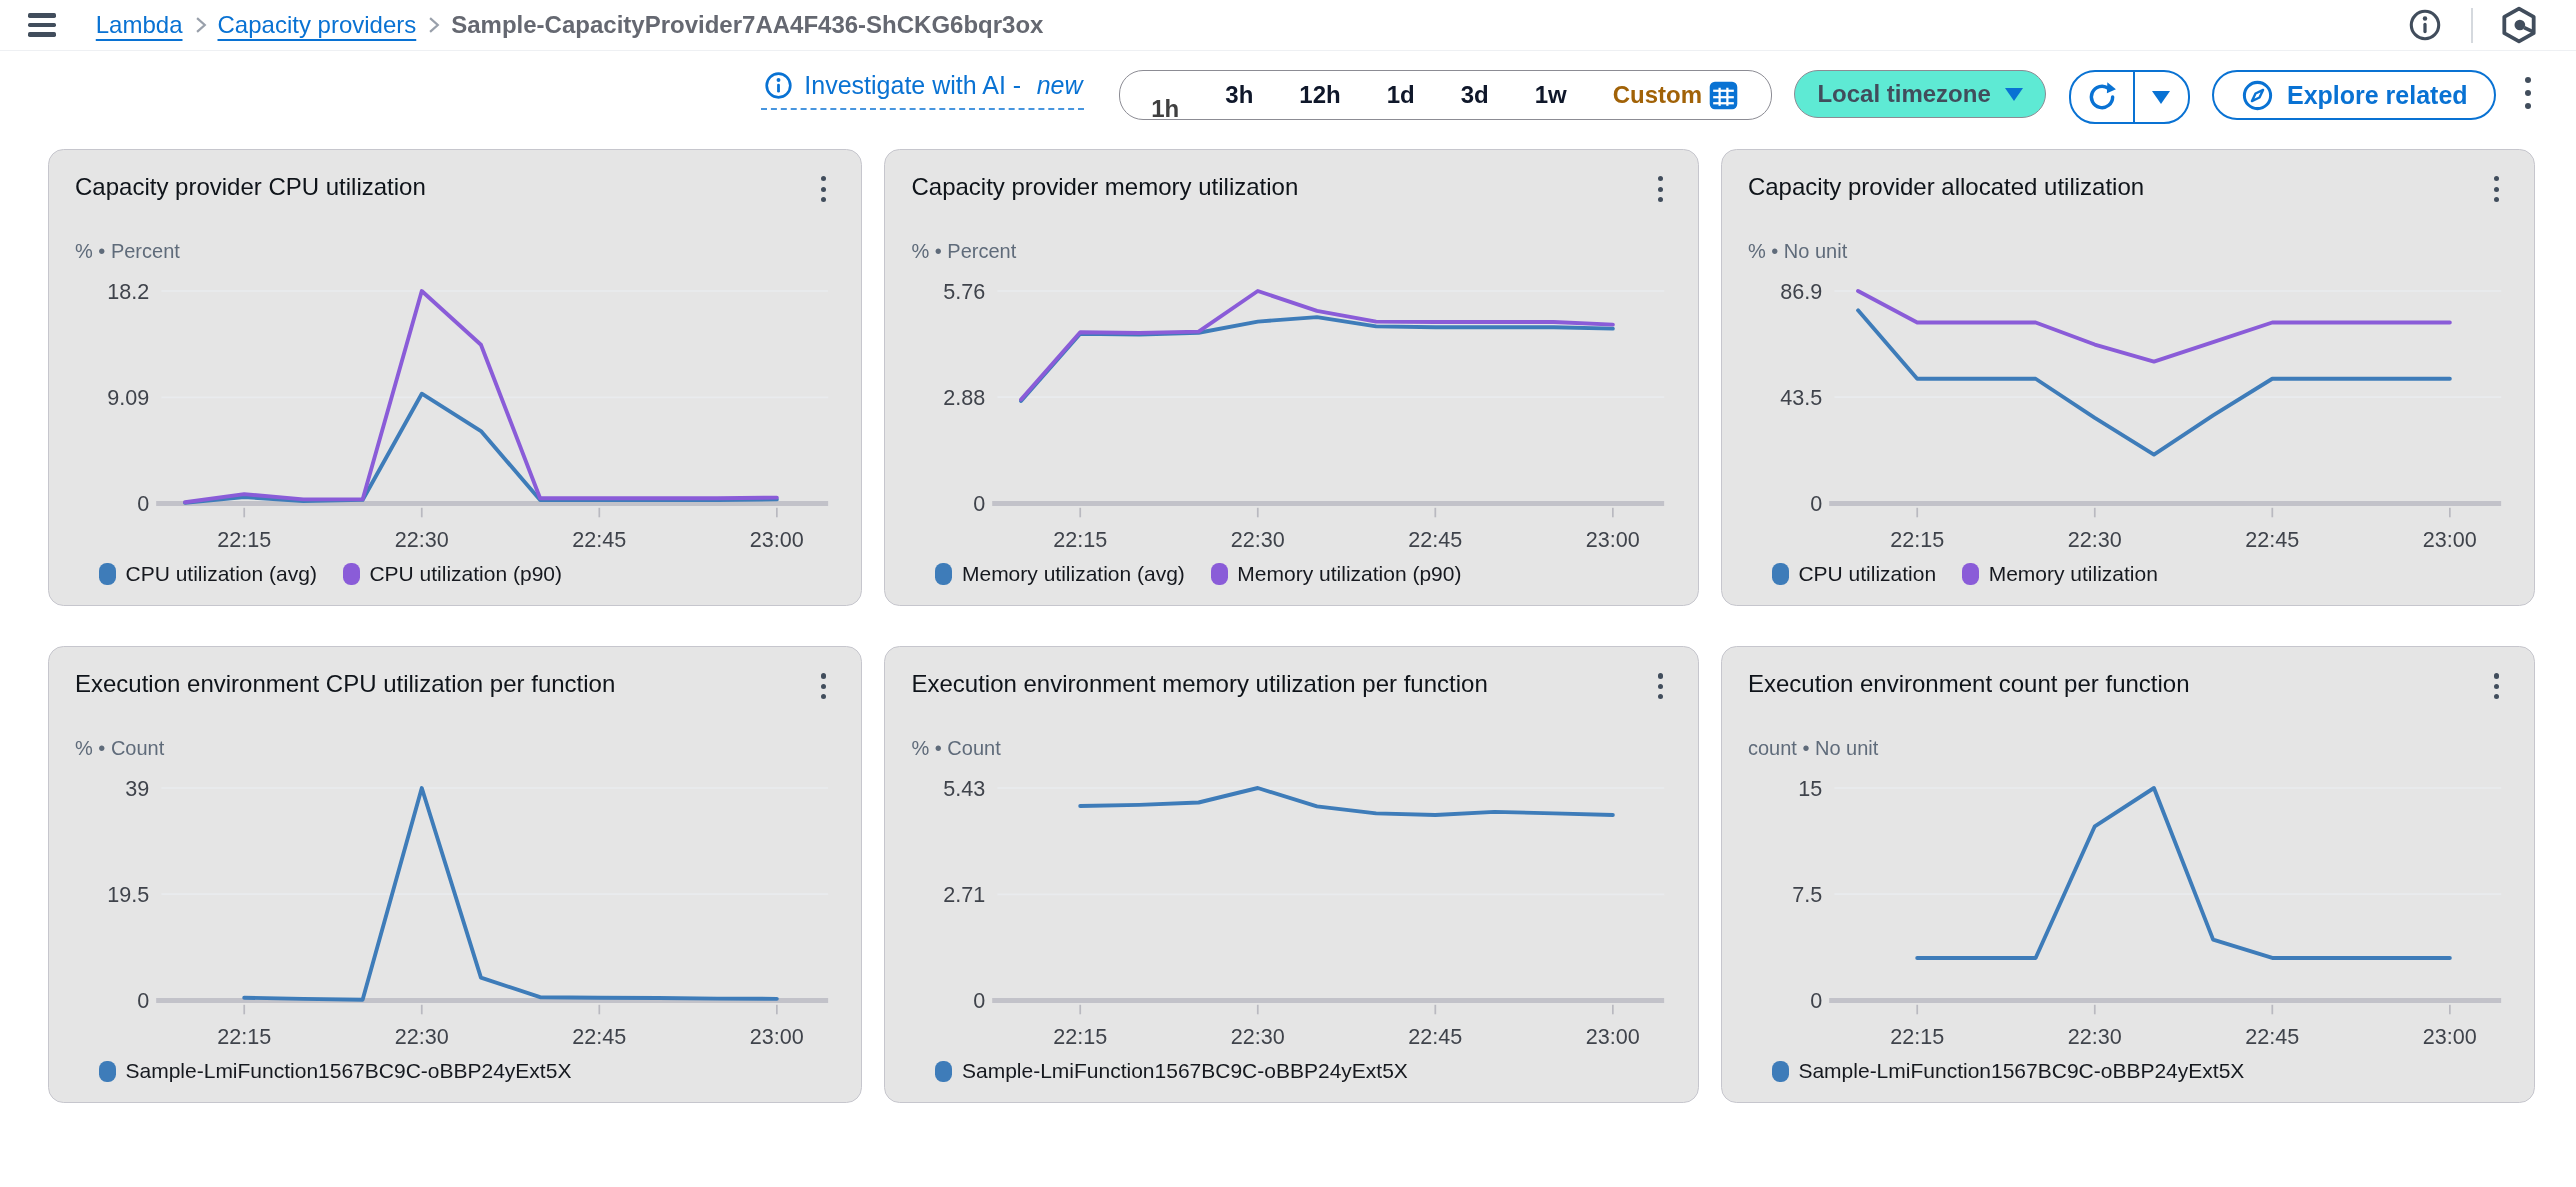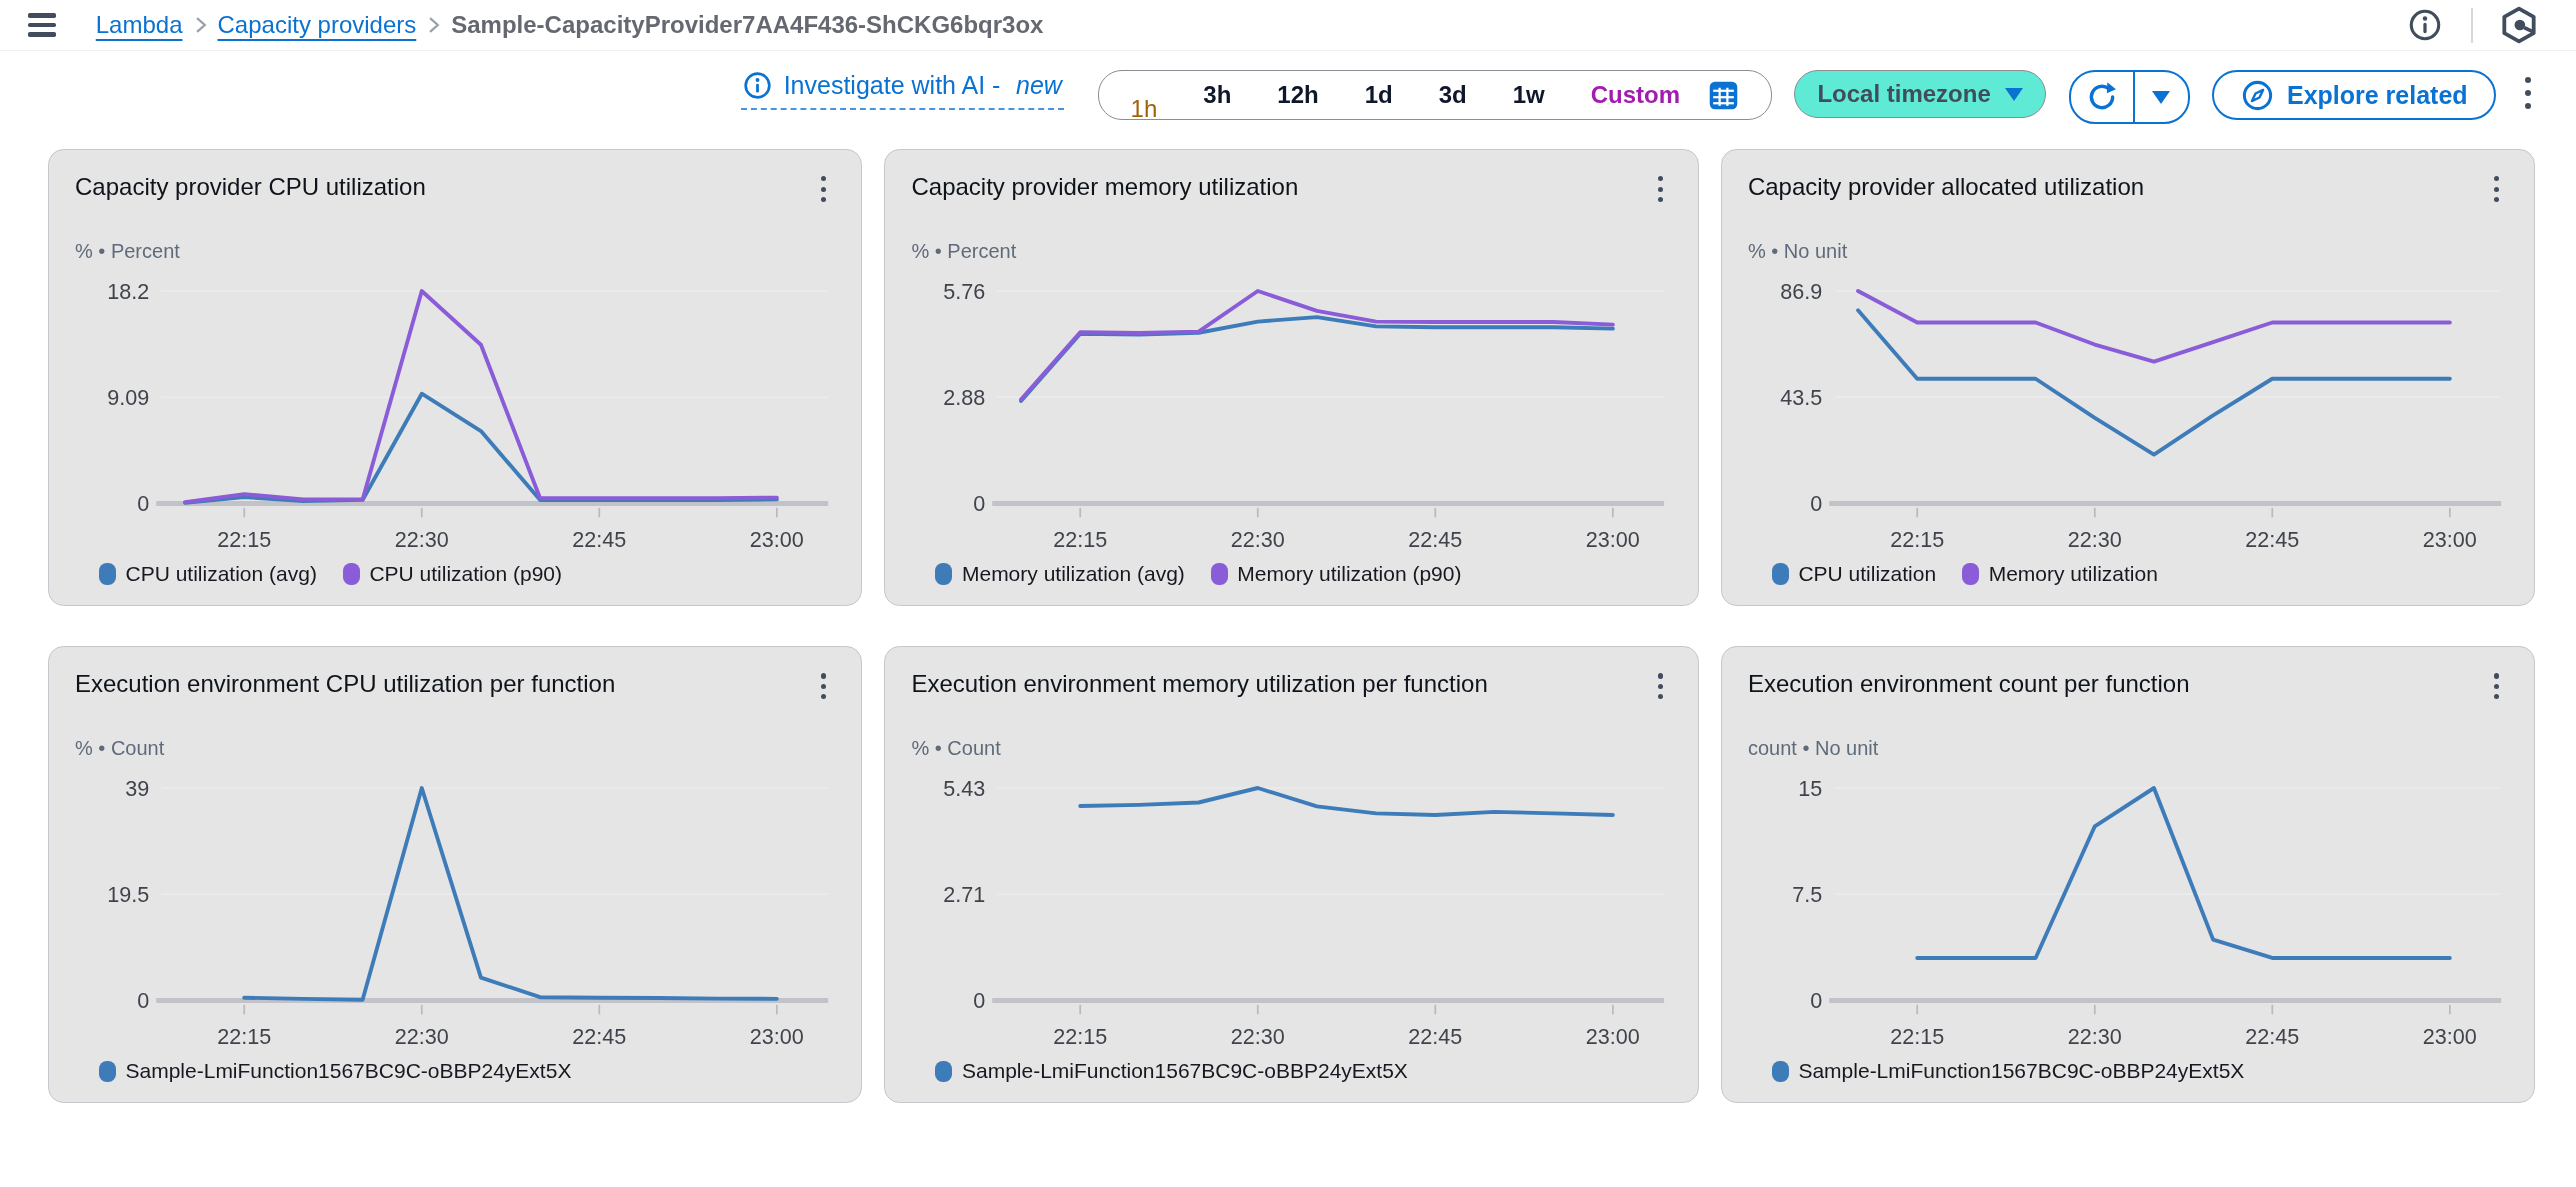--- a/index.html
+++ b/index.html
@@ -20,22 +20,22 @@
   .icon-btn{background:none;border:none;padding:3.5px;cursor:pointer;display:flex;align-items:center;}
   .vrule{width:1.7px;height:35px;background:#d5d9de;}
   
   .toolbar{display:flex;align-items:flex-start;justify-content:flex-end;gap:22.4px;margin-top:19px;padding:0 38px 0 0;height:53px;}
   .investigate{display:flex;align-items:center;gap:10.4px;color:#0972d3;font-size:25px;border:none;background:none;cursor:pointer;
     border-bottom:2.6px dashed rgba(9,114,211,.75);padding:0 1.7px 7px 1.7px;margin-right:12px;}
   .investigate em{font-style:italic;margin-left:5.2px;}
   .time-seg{display:flex;align-items:center;height:48px;border:1.7px solid #8c8c94;border-radius:24px;background:#fff;padding:0 8.6px;}
   .time-seg button{border:none;background:none;font-size:24px;font-weight:700;color:#0f172a;padding:0 23px;cursor:pointer;height:100%;
     font-family:"Liberation Sans","DejaVu Sans",sans-serif;}
-  .time-seg button.selected{color:#a16207;font-weight:400;margin-top:27px;}
-  .time-seg .custom{color:#a21caf;display:flex;align-items:center;gap:28px;font-weight:600;}
+  .time-seg button.selected{color:#404040;font-weight:700;margin-top:27px;}
+  .time-seg .custom{color:#a16207;display:flex;align-items:center;gap:6px;font-weight:600;}
   .btn-outline-gray{display:flex;align-items:center;gap:14px;height:48px;border:1.7px solid #8c8c94;border-radius:24px;background:#5eead4;
     font-size:24px;font-weight:700;color:#414d5c;padding:0 22.4px;cursor:pointer;font-family:"Liberation Sans","DejaVu Sans",sans-serif;}
   .caret{width:0;height:0;border-left:9.5px solid transparent;border-right:9.5px solid transparent;border-top:13px solid #0972d3;}
   .refresh-split{display:flex;align-items:stretch;height:50px;border:2.6px solid #0972d3;border-radius:26px;overflow:hidden;background:#fff;}
   .refresh-split button{border:none;background:none;cursor:pointer;display:flex;align-items:center;justify-content:center;}
   .refresh-main{width:62px;}
   .refresh-caret{width:55px;border-left:2.6px solid #0972d3 !important;}
   .btn-outline-blue{display:flex;align-items:center;gap:12px;height:50px;border:2.6px solid #0972d3;border-radius:26px;background:#fff;
     color:#0972d3;font-size:25px;font-weight:700;padding:0 26px;cursor:pointer;font-family:"Liberation Sans","DejaVu Sans",sans-serif;}
   .vdots{display:flex;flex-direction:column;gap:7px;align-items:center;}

